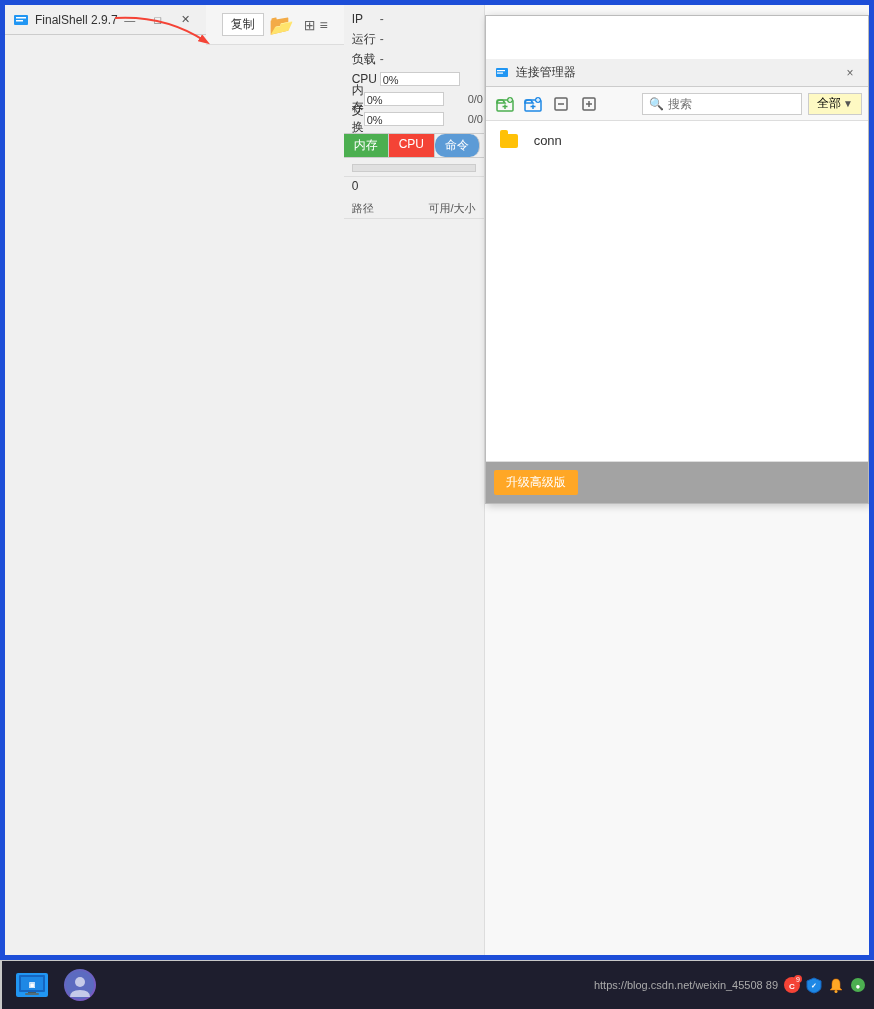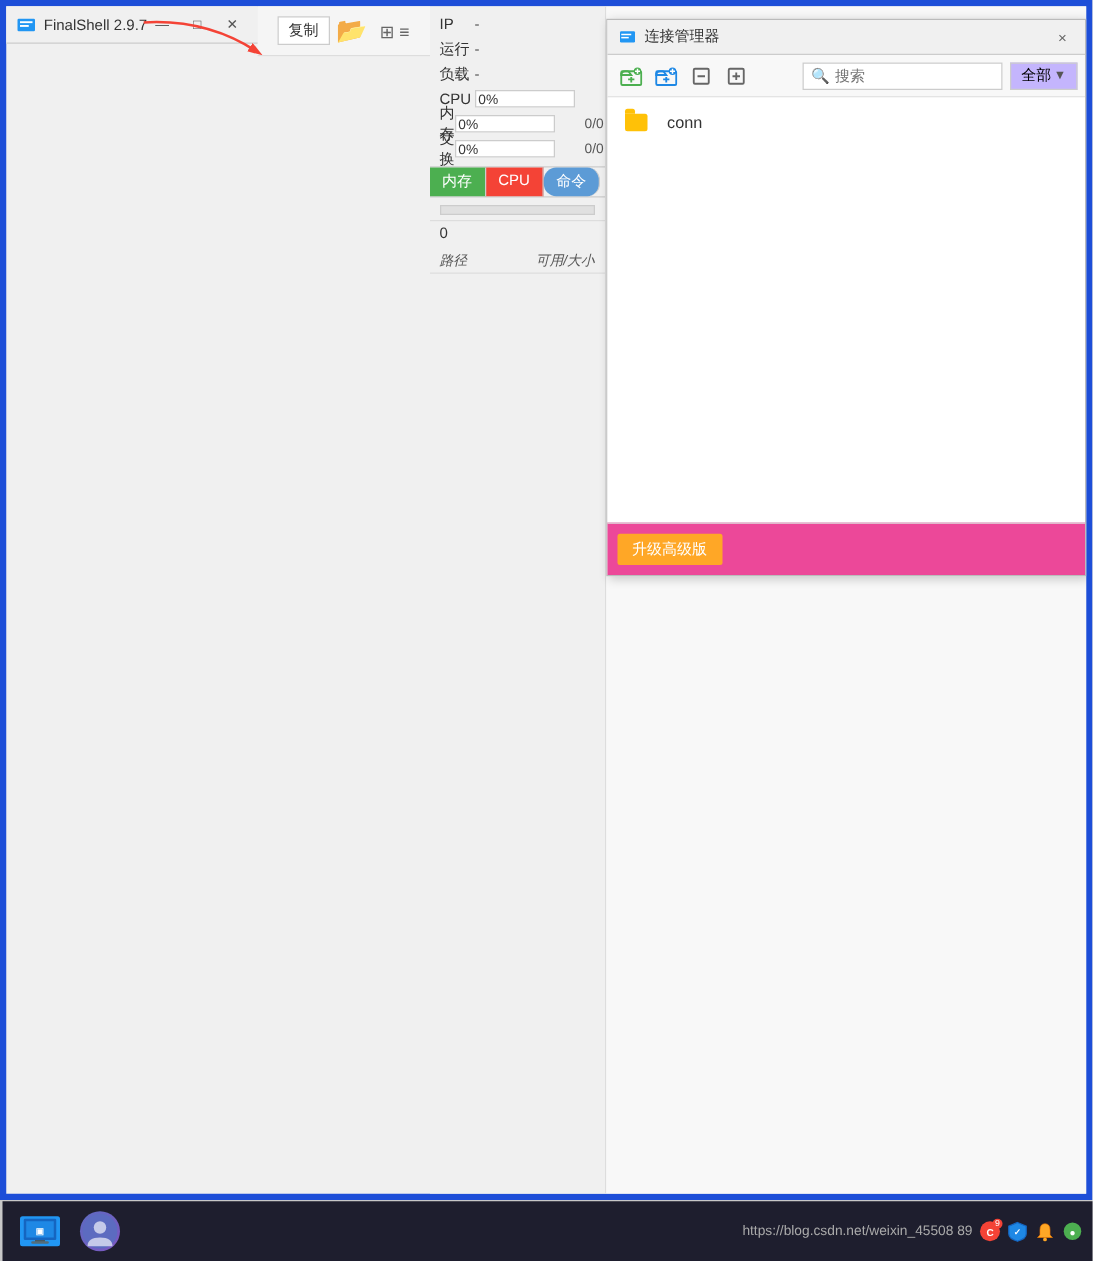--- a/index.html
+++ b/index.html
@@ -220,21 +220,20 @@
     .disk-section {
       padding: 4px 0;
       flex: 1;
     }
     .disk-header {
       display: flex;
       padding: 2px 8px;
       font-size: 11px;
       color: #555;
       border-bottom: 1px solid #ddd;
-      font-style: italic;
     }
     .disk-col-path { flex: 1; }
     .disk-col-size { width: 60px; text-align: right; }
 
     
     .right-panel {
       flex: 1;
       background: #f8f8f8;
       position: relative;
     }
@@ -257,20 +256,21 @@
       display: flex;
       flex-direction: column;
     }
     .dialog-title-bar {
       height: 28px;
       background: #f0f0f0;
       border-bottom: 1px solid #ccc;
       display: flex;
       align-items: center;
       padding: 0 8px;
+      margin-top: 43px;
     }
     .dialog-icon {
       width: 16px;
       height: 16px;
       margin-right: 6px;
       display: flex;
       align-items: center;
       justify-content: center;
     }
     .dialog-title-text {
@@ -343,21 +343,21 @@
       border: none;
       outline: none;
       font-size: 12px;
       color: #aaa;
       width: 100%;
       background: transparent;
     }
     .filter-btn {
       height: 22px;
       padding: 0 8px;
-      background: #c4b5fd;
+      background: #fef9c3;
       border: 1px solid #ccc;
       font-size: 12px;
       cursor: pointer;
       display: flex;
       align-items: center;
       gap: 2px;
     }
     .filter-dropdown-icon {
       font-size: 10px;
       color: #555;
@@ -395,21 +395,21 @@
       width: 8px;
       height: 4px;
       background: #ffc107;
       border-radius: 2px 2px 0 0;
     }
 
     
     .dialog-footer {
       padding: 8px;
       border-top: 1px solid #ddd;
-      background: #ec4899;
+      background: #a3a3a3;
     }
     .upgrade-btn {
       padding: 4px 12px;
       background: #ffa726;
       border: none;
       font-size: 12px;
       color: white;
       cursor: pointer;
       border-radius: 2px;
     }

